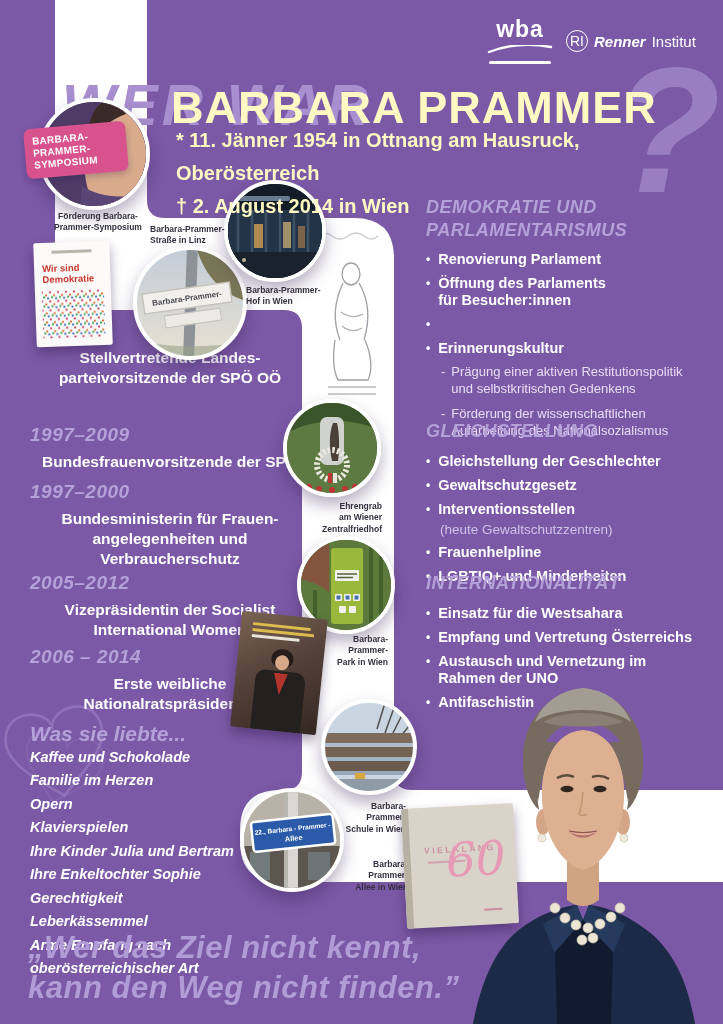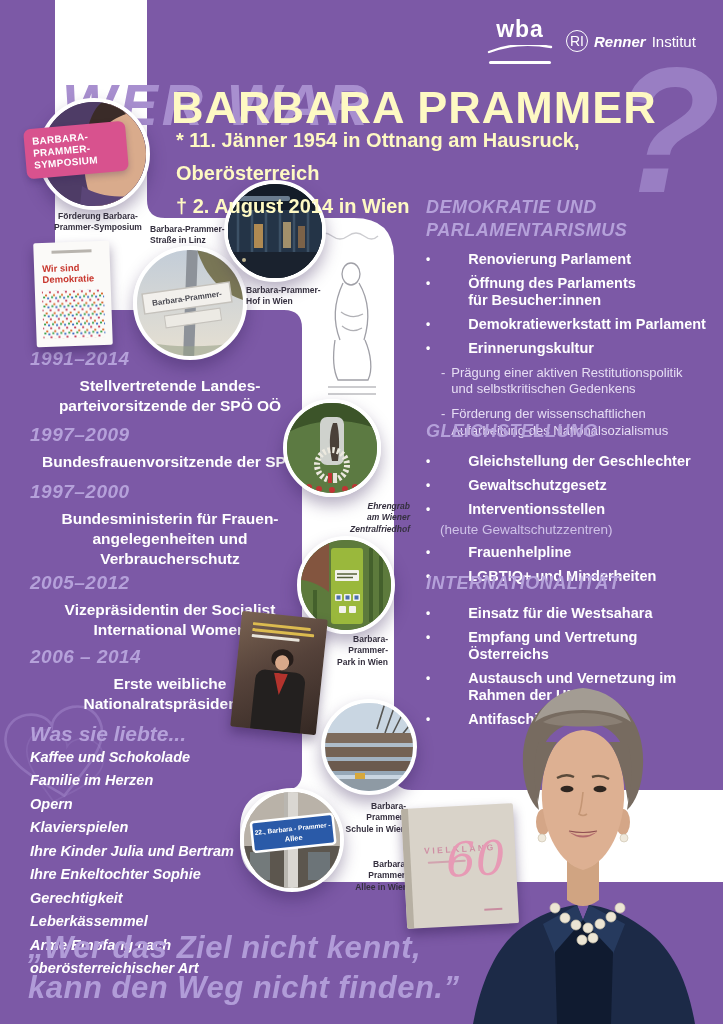--- a/index.html
+++ b/index.html
@@ -59,21 +59,21 @@
 
   #heart-svg{left:-6px;top:694px;width:125px;height:115px;z-index:1;}
 
   #quote{left:28px;top:928px;font-size:31px;line-height:1.3;letter-spacing:.5px;z-index:6;color:#b19cd8;font-style:italic;font-weight:800;}
 
   
   .section{position:absolute;left:426px;width:294px;z-index:2;}
   .sec-head{font-size:18px;line-height:1.25;letter-spacing:.5px;margin-bottom:10px;white-space:pre-line;}
   .b-item{display:flex;gap:8px;margin-bottom:7px;color:#fff;font-weight:700;font-size:14.5px;line-height:1.18;}
   .b-dot{font-size:12px;line-height:1.4;}
-  .b-text{white-space:pre-line;margin-left:30px;}
+  .b-text{white-space:pre-line;}
   .b-note{color:#cfc2e8;font-weight:400;font-size:13.5px;margin:-3px 0 7px 14px;}
   .b-sub{display:flex;gap:6px;color:#e6ddf4;font-weight:400;font-size:13px;line-height:1.3;margin:1px 0 8px 15px;}
   .b-sub .sub-text{white-space:pre-line;}
 
   
   .book{position:absolute;box-shadow:0 6px 12px rgba(40,20,70,.4);border-radius:2px;z-index:3;overflow:hidden;}
   #book-wirsind{left:35px;top:242px;width:76px;height:104px;background:#fbfaf8;transform:rotate(-2deg);}
   #book-wirsind .author-bar{position:absolute;left:18px;top:8px;width:40px;height:3px;background:#b8b4ae;}
   #book-wirsind .title{position:absolute;left:8px;top:20px;color:#c8372e;font-weight:800;font-size:9.5px;line-height:1.2;white-space:pre-line;}
   #book-wirsind .dots{position:absolute;left:7px;right:7px;top:48px;bottom:8px;
@@ -216,21 +216,21 @@
     <rect x="46" y="70" width="4" height="10" fill="#e8e5dc"></rect>
     <g fill="#c03434">
       <circle cx="22" cy="84" r="3"></circle>
         <circle cx="32" cy="86" r="3"></circle>
         <circle cx="45" cy="87" r="3"></circle>
       <circle cx="58" cy="86" r="3"></circle>
         <circle cx="68" cy="84" r="3"></circle>
     </g>
   </svg>
 </div>
-<div class="caption cap-r" style="left:334px;top:501px;width:76px;font-style:italic;">Ehrengrab
+<div class="caption cap-r" style="left:306px;top:501px;width:76px;">Ehrengrab
 am Wiener
 Zentralfriedhof</div>
 
 <div class="circ" style="left:297px;top:536px;width:98px;height:98px;background:#4e6b33;">
   <svg width="90" height="90" viewBox="0 0 90 90" style="left:0;top:0;">
     <rect width="90" height="90" fill="#5d7a3c"></rect>
     <path d="M0,0 H28 V52 C18,44 6,40 0,40 Z" fill="#8a4f3f" opacity=".85"></path>
     <g stroke="#3f5a28" stroke-width="4" opacity=".8">
       <line x1="70" y1="8" x2="70" y2="82"></line>
         <line x1="80" y1="16" x2="80" y2="80"></line>
@@ -314,21 +314,20 @@
 <div id="book-vielklang" class="book">
   <div class="spine"></div>
   <div class="vk-title">VIELKLANG</div>
   <div class="vk-script"></div>
   <div class="vk-60">60</div>
   <div class="vk-foot"></div>
 </div>
 
 <div id="timeline">
     <div class="tl-entry" style="top: 348px;">
-      <div class="tl-years">1991–2014</div>
       <div class="tl-text pre">Stellvertretende Landes-
 parteivorsitzende der SPÖ OÖ</div>
     </div>
     <div class="tl-entry" style="top: 424px;">
       <div class="tl-years">1997–2009</div>
       <div class="tl-text pre">Bundesfrauenvorsitzende der SPÖ</div>
     </div>
     <div class="tl-entry" style="top: 481px;">
       <div class="tl-years">1997–2000</div>
       <div class="tl-text pre">Bundesministerin für Frauen-
@@ -375,21 +374,20 @@
         <span class="b-dot">•</span>
         <span class="b-text">Renovierung Parlament</span>
       </div>
       <div class="b-item">
         <span class="b-dot">•</span>
         <span class="b-text">Öffnung des Parlaments
 für Besucher:innen</span>
       </div>
       <div class="b-item">
         <span class="b-dot">•</span>
-        <span class="b-text">Demokratiewerkstatt im Parlament</span>
       </div>
       <div class="b-item">
         <span class="b-dot">•</span>
         <span class="b-text">Erinnerungskultur</span>
       </div>
       <div class="b-sub">
         <span>-</span>
         <span class="sub-text">Prägung einer aktiven Restitutionspolitik
 und selbstkritischen Gedenkens</span>
       </div>

